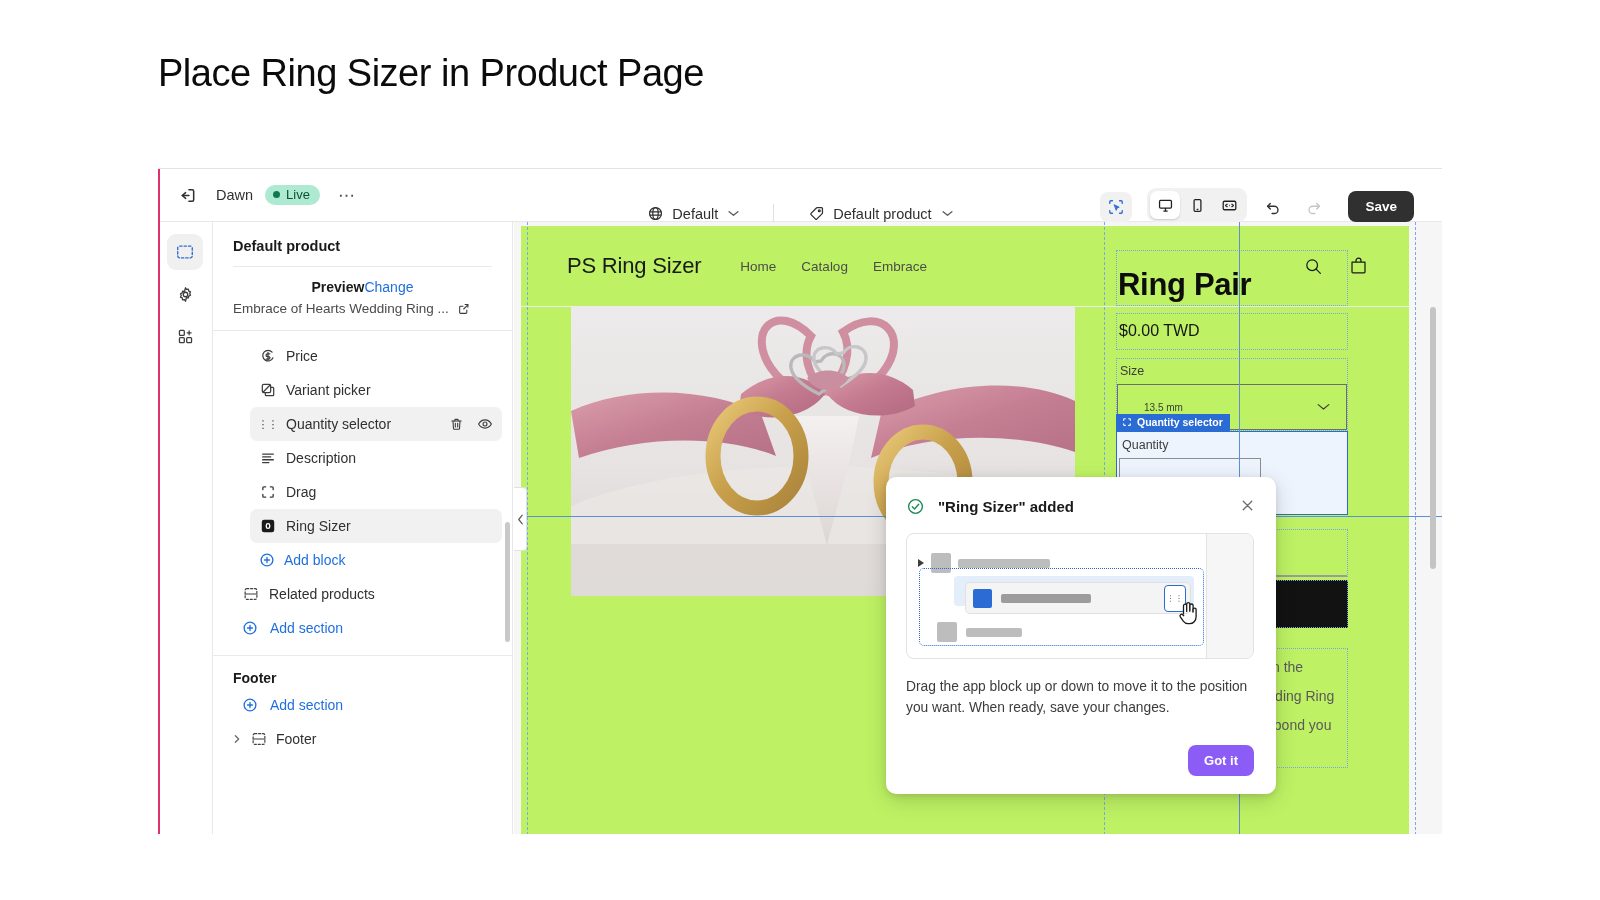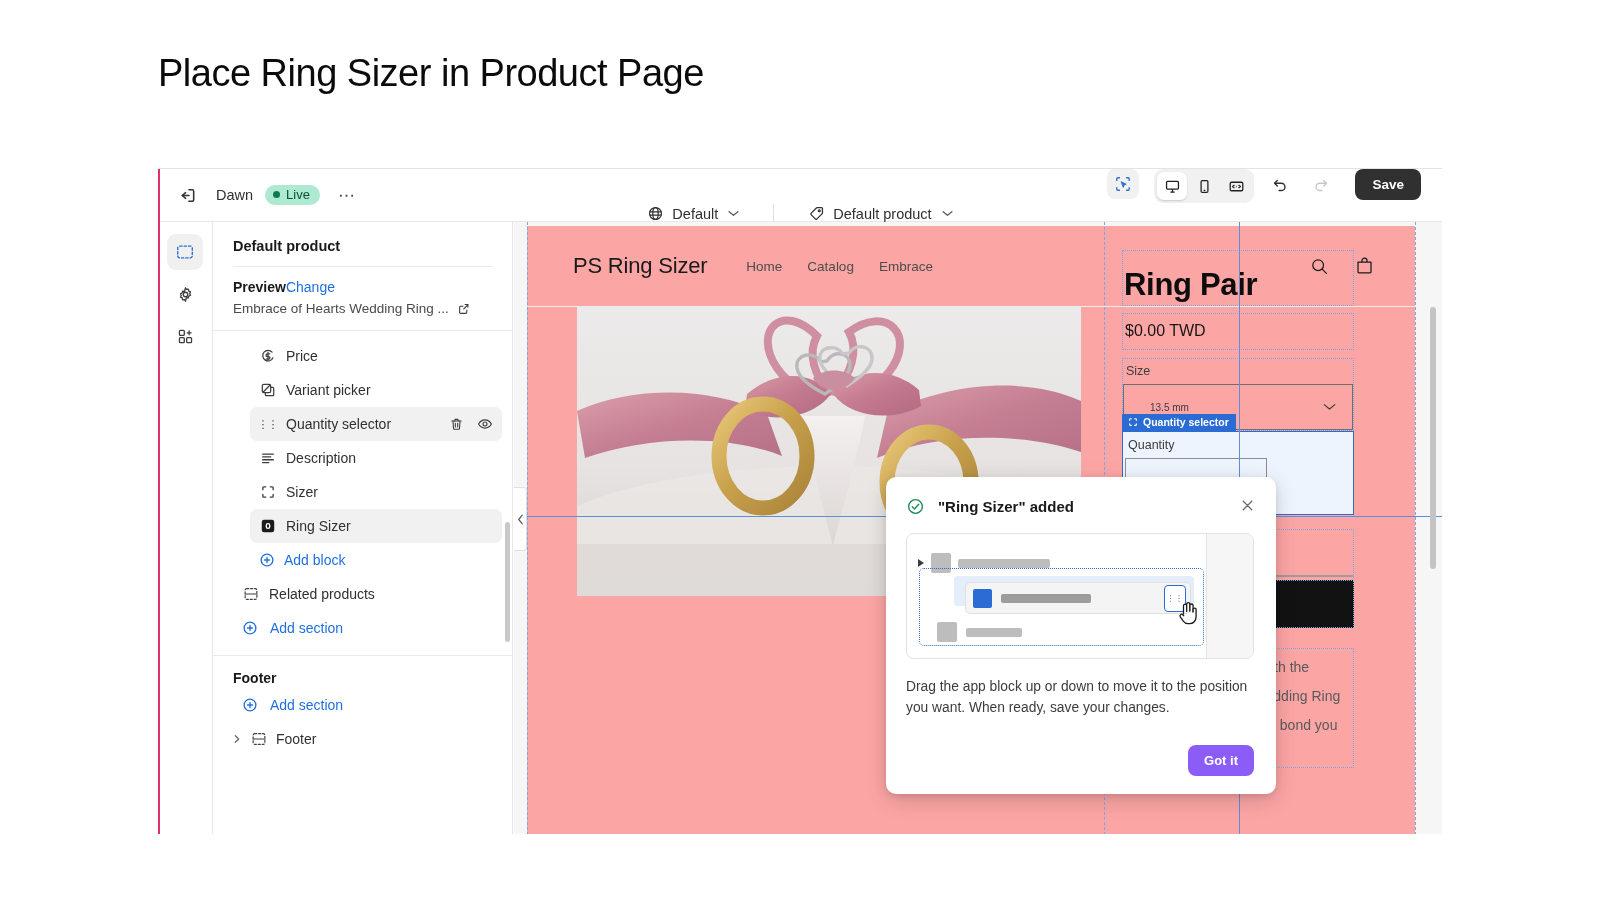--- a/index.html
+++ b/index.html
@@ -83,22 +83,22 @@
     padding: 5px 10px; border-radius: 7px;
     font-size: 14.5px; color: #303030;
     pointer-events: auto;
   }
   .selector .chev { font-size: 11px; color: #5c5f62; margin-left: 2px; }
   #center-divider {
     width: 1px; height: 20px; background: #e0e0e0; margin: 0 12px;
   }
 
   #topbar-right {
-    position: absolute; right: 21px; top: 0; height: 53px;
-    display: flex; align-items: flex-start; gap: 7px;
+    position: absolute; right: 28px; top: 0; height: 53px;
+    display: flex; align-items: flex-end; gap: 7px;
   }
   #device-group {
     display: flex; align-items: center;
     background: #f1f1f1;
     border-radius: 9px;
     padding: 3px;
     gap: 2px;
   }
   .dev-btn {
     width: 30px; height: 28px;
@@ -147,21 +147,21 @@
     width: 300px; height: 613px;
     background: #ffffff;
     border-right: 1px solid #e8e8e8;
     overflow: hidden;
   }
   #sb-head { padding: 16px 20px 12px 20px; }
   #sb-title { font-size: 14.5px; font-weight: 700; color: #1a1a1a; }
   #sb-divider { height: 1px; background: #eaeaea; margin: 0 20px; }
   #sb-preview { padding: 12px 20px 14px 20px; }
   #sb-preview-row {
-    display: flex; align-items: center; justify-content: flex-start;
+    display: flex; align-items: center; justify-content: center;
   }
   #sb-preview-label { font-size: 14px; font-weight: 700; color: #1a1a1a; }
   #sb-change { font-size: 14px; color: #1f6fde; }
   #sb-preview-sub {
     display: flex; align-items: center; gap: 8px;
     margin-top: 6px;
   }
   #sb-preview-name {
     font-size: 13.5px; color: #4a4a4a;
     white-space: nowrap; overflow: hidden;
@@ -224,23 +224,23 @@
     width: 13px; height: 64px;
     background: #ffffff;
     border: 1px solid #e0e0e0;
     border-left: none;
     border-radius: 0 4px 4px 0;
     display: flex; align-items: center; justify-content: center;
     color: #5c5c5c; font-size: 10px;
     z-index: 40;
   }
   #storefront {
-    position: absolute; left: 13px; top: 4px;
+    position: absolute; left: 7px; top: 4px;
     width: 888px; height: 609px;
-    background: #fca5a5;
+    background: #bef264;
     overflow: hidden;
   }
   #sf-header {
     height: 80px;
     display: flex; align-items: center;
     padding: 0 46px;
     position: relative;
   }
   #sf-logo {
     font-size: 22px; color: #1a1a1a; font-weight: 400;
@@ -681,21 +681,21 @@
 
       <div class="tree-row indent">
         <span class="ic">
           <svg width="16" height="16" viewBox="0 0 18 18" fill="none" stroke="#3d3d3d" stroke-width="1.5" stroke-linecap="round" stroke-linejoin="round">
             <path d="M3.2 6.4V4.2a1 1 0 0 1 1-1h2.2"></path>
               <path d="M11.6 3.2h2.2a1 1 0 0 1 1 1v2.2"></path>
             <path d="M14.8 11.6v2.2a1 1 0 0 1-1 1h-2.2"></path>
               <path d="M6.4 14.8H4.2a1 1 0 0 1-1-1v-2.2"></path>
           </svg>
         </span>
-        <span class="lbl">Sizer</span>
+        <span class="lbl">Drag</span>
       </div>
 
       <div class="tree-row indent sel">
         <span class="ic">
           <svg width="16" height="16" viewBox="0 0 18 18">
             <rect x="2" y="2" width="14" height="14" rx="2.6" fill="#1a1a1a"></rect>
             <rect x="7.1" y="6.3" width="3.8" height="5.4" rx="1.9" fill="none" stroke="#ffffff" stroke-width="1.5"></rect>
           </svg>
         </span>
         <span class="lbl">Ring Sizer</span>

